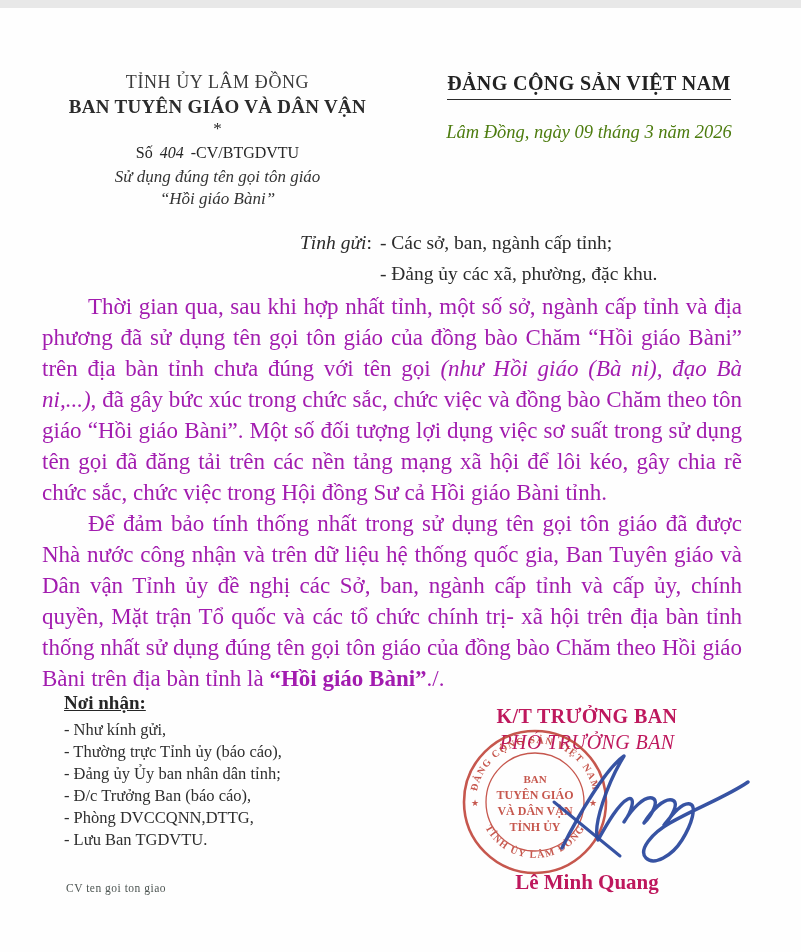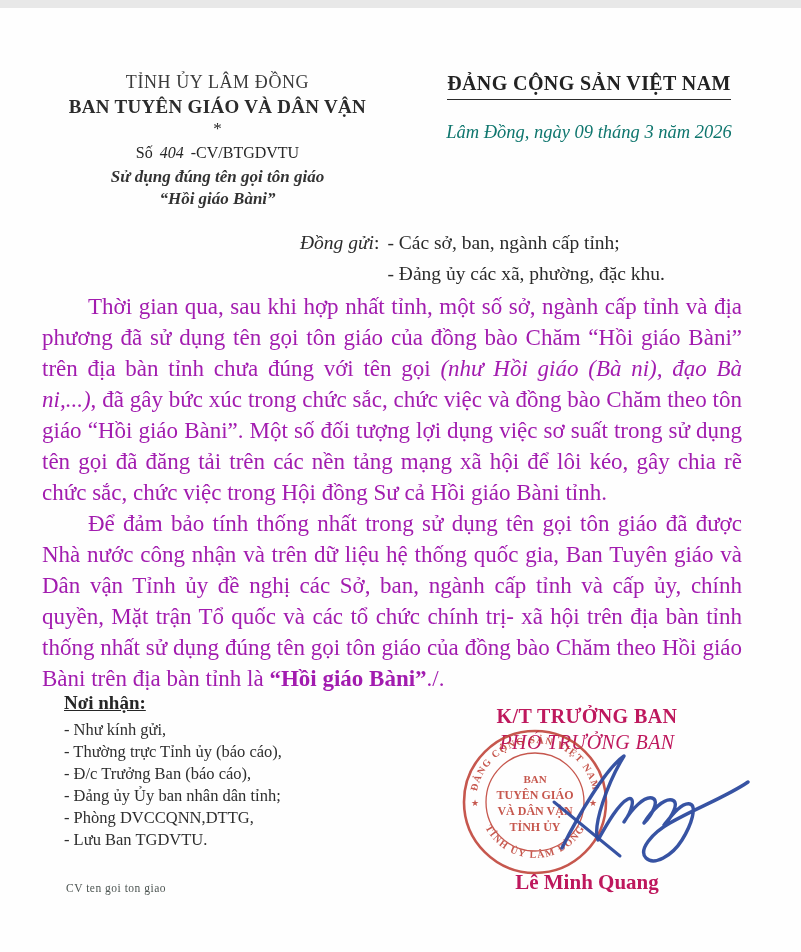--- a/index.html
+++ b/index.html
@@ -12,27 +12,27 @@
     overflow:hidden;
     margin:8px auto;
   }
   
   .hdr-left{position:absolute;left:45px;top:64px;width:345px;text-align:center;}
   .h-org-parent{font-size:18px;letter-spacing:.6px;color:#3a3a3a;}
   .h-org-name{font-size:19px;font-weight:bold;letter-spacing:.3px;margin-top:3px;color:#2b2b2b;}
   .h-sep{font-size:17px;margin-top:1px;}
   .h-num{font-size:16px;margin-top:5px;}
   .h-num .num-i{font-style:italic;margin:0 7px;}
-  .h-subject{font-size:17px;font-style:italic;margin-top:4px;line-height:22px;color:#333;font-weight:bold;}
+  .h-subject{font-size:17px;font-style:italic;margin-top:4px;line-height:22px;color:#333;}
   .hdr-right{position:absolute;left:393px;top:64px;width:392px;text-align:center;}
   .h-national span{
     display:inline-block;font-size:20px;font-weight:bold;letter-spacing:.4px;
     padding-bottom:4px;border-bottom:1.8px solid #2b2b2b;color:#222;
   }
-  .h-date{margin-top:22px;font-style:italic;font-size:18.5px;color:#0f766e;}
+  .h-date{margin-top:22px;font-style:italic;font-size:18.5px;color:#4d7c0f;}
   
   .kinhgui{position:absolute;left:300px;top:219px;font-size:19.5px;line-height:31px;display:flex;color:#2b2b2b;}
   .kg-label{white-space:nowrap;}
   .kg-label .it{font-style:italic;}
   .kg-lines{margin-left:8px;}
   
   .body-text{position:absolute;left:42px;top:283px;width:700px;font-size:23px;line-height:31px;text-align:justify;color:#a21caf;}
   .body-text p{margin:0;text-indent:46px;}
   .body-text .it{font-style:italic;}
   .body-text b{font-weight:bold;}
@@ -65,38 +65,38 @@
       <div>“Hồi giáo Bàni”</div>
     </div>
   </div>
 
   <div class="hdr-right">
     <div class="h-national"><span>ĐẢNG CỘNG SẢN VIỆT NAM</span></div>
     <div class="h-date">Lâm Đồng, ngày 09 tháng 3 năm 2026</div>
   </div>
 
   <div class="kinhgui">
-    <div class="kg-label"><span class="it">Đồng gửi</span><span>:</span></div>
+    <div class="kg-label"><span class="it">Tỉnh gửi</span><span>:</span></div>
     <div class="kg-lines">
       <div>- Các sở, ban, ngành cấp tỉnh;</div>
       <div>- Đảng ủy các xã, phường, đặc khu.</div>
     </div>
   </div>
 
   <div class="body-text">
     <p><span>Thời gian qua, sau khi hợp nhất tỉnh, một số sở, ngành cấp tỉnh và địa phương đã sử dụng tên gọi tôn giáo của đồng bào Chăm “Hồi giáo Bàni” trên địa bàn tỉnh chưa đúng với tên gọi </span><span class="it">(như Hồi giáo (Bà ni), đạo Bà ni,...)</span><span>, đã gây bức xúc trong chức sắc, chức việc và đồng bào Chăm theo tôn giáo “Hồi giáo Bàni”. Một số đối tượng lợi dụng việc sơ suất trong sử dụng tên gọi đã đăng tải trên các nền tảng mạng xã hội để lôi kéo, gây chia rẽ chức sắc, chức việc trong Hội đồng Sư cả Hồi giáo Bàni tỉnh.</span></p>
     <p><span>Để đảm bảo tính thống nhất trong sử dụng tên gọi tôn giáo đã được Nhà nước công nhận và trên dữ liệu hệ thống quốc gia, Ban Tuyên giáo và Dân vận Tỉnh ủy đề nghị các Sở, ban, ngành cấp tỉnh và cấp ủy, chính quyền, Mặt trận Tổ quốc và các tổ chức chính trị- xã hội trên địa bàn tỉnh thống nhất sử dụng đúng tên gọi tôn giáo của đồng bào Chăm theo Hồi giáo Bàni trên địa bàn tỉnh là </span><b>“Hồi giáo Bàni”</b><span>./.</span></p>
   </div>
 
   <div class="noinhan">
     <div class="nn-label">Nơi nhận:</div>
     <div>- Như kính gửi,</div>
     <div>- Thường trực Tỉnh ủy (báo cáo),</div>
+    <div>- Đảng ủy Ủy ban nhân dân tỉnh;</div>
     <div>- Đ/c Trưởng Ban (báo cáo),</div>
-    <div>- Đảng ủy Ủy ban nhân dân tỉnh;</div>
     <div>- Phòng DVCCQNN,DTTG,</div>
     <div>- Lưu Ban TGDVTU.</div>
   </div>
 
   <div class="signblock">
     <div class="sb-1">K/T TRƯỞNG BAN</div>
     <div class="sb-2">PHÓ TRƯỞNG BAN</div>
     <div class="sb-name">Lê Minh Quang</div>
   </div>
 

